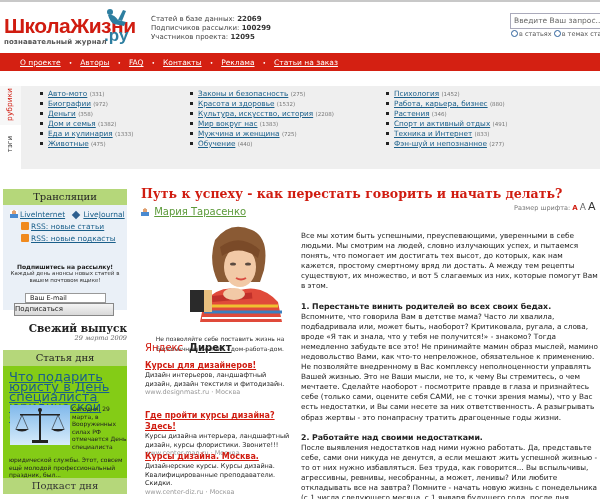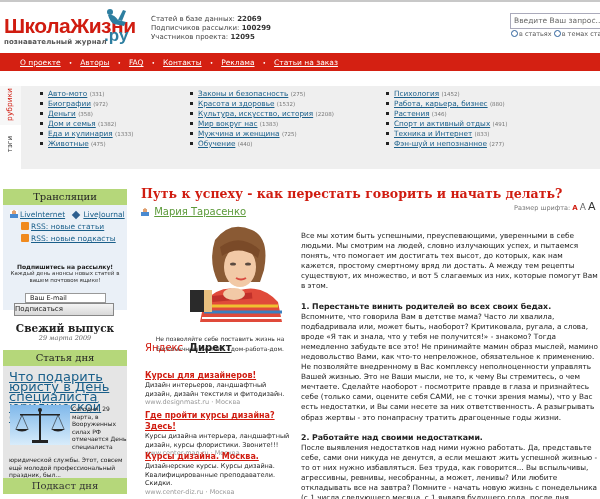--- a/index.html
+++ b/index.html
@@ -34,24 +34,24 @@
 .trans .row{position:absolute;font-size:7.5px;white-space:nowrap}
 .ico{display:inline-block;width:8px;height:8px;vertical-align:-1px;margin-right:2px}
 .rss{background:#f08a1e;border-radius:1px}
 .person{background:radial-gradient(circle at 50% 30%,#e0a070 28%,transparent 30%),linear-gradient(#fff 55%,#4a8ad0 55%)}
 .lj{background:#2e5f8f;transform:rotate(45deg);width:6px;height:6px}
 .sub-title{position:absolute;left:0;top:58px;width:124px;text-align:center;font-size:6px;font-weight:bold;color:#222}
 .sub-desc{position:absolute;left:0;top:65px;width:124px;text-align:center;font-size:5.5px;color:#333;line-height:7px}
 .email{position:absolute;left:22px;top:88px;width:81px;height:10px;border:1px solid #999;background:#fff;font-size:6.5px;color:#222;padding-left:4px;line-height:8px}
 .chooser{position:absolute;left:22px;top:99px;font-size:6px;white-space:nowrap}
 .subscribe{position:absolute;left:14px;top:303px;width:100px;height:13px;border:1px solid #888;background:linear-gradient(#f4f4f4,#d8d8d8);font-size:7px;text-align:left;line-height:11px;color:#222}
-.fresh{position:absolute;left:3px;top:322px;width:124px;text-align:center}
+.fresh{position:absolute;left:3px;top:322px;width:124px;text-align:right}
 .fresh h3{font-family:"DejaVu Serif","Liberation Serif",serif;font-size:10.5px;font-weight:bold;color:#222}
 .fresh .date{font-family:"DejaVu Serif","Liberation Serif",serif;font-style:italic;font-size:6.5px;color:#666;margin-top:0px}
-.daybox{position:absolute;left:3px;top:350px;width:124px;height:133px;background:#e5e5e5}
+.daybox{position:absolute;left:3px;top:350px;width:124px;height:133px;background:#84cc16}
 .daybox .panel-head{font-weight:normal}
 .daylink{position:absolute;left:6px;top:22px;width:116px;font-size:13px;line-height:10px}
 .dayimg{position:absolute;left:7px;top:55px;width:60px;height:40px;background:linear-gradient(#7fb8ea,#d8ecfb)}
 .scales{position:absolute;left:0;top:0;width:60px;height:40px}
 .daytext{position:absolute;left:69px;top:55px;width:55px;font-size:6px;line-height:7.5px;color:#222}
 .daytext2{position:absolute;left:6px;top:106px;width:118px;font-size:6px;line-height:7.5px;color:#222}
 .podcast{position:absolute;left:3px;top:478px;width:124px;height:16px;background:#b5d77a;text-align:center;font-family:"DejaVu Serif","Liberation Serif",serif;font-size:10px;line-height:16px;color:#333}
 .title{position:absolute;left:141px;top:186px;font-family:"DejaVu Serif","Liberation Serif",serif;font-size:12.5px;color:#d01c10;white-space:nowrap}
 .author{position:absolute;left:141px;top:206px;font-size:10px;white-space:nowrap}
 .author a{color:#5c9a3a}
@@ -218,21 +218,21 @@
   <rect x="22" y="74" width="40" height="6" fill="#c0302a" transform="rotate(-5 22 74)"></rect>
   <ellipse cx="44" cy="72" rx="11" ry="6" fill="#f2c9a6"></ellipse>
 </svg>
 
 <div class="caption">Не позволяйте себе поставить жизнь на бесконечный счетчик - дом-работа-дом.</div>
 
 <div class="yandex">
   <span class="y">Яндекс</span><a>Директ</a>
 </div>
 
-<div class="ad" style="top:370px">
+<div class="ad" style="top:360px">
   <a class="h">Курсы для дизайнеров!</a>
   <div>Дизайн интерьеров, ландшафтный дизайн, дизайн текстиля и фитодизайн.</div>
   <div class="url"><span>www.designmast.ru</span> · <span>Москва</span></div>
 </div>
 <div class="ad" style="top:410px">
   <a class="h">Где пройти курсы дизайна? Здесь!</a>
   <div>Курсы дизайна интерьера, ландшафтный дизайн, курсы флористики. Звоните!!!</div>
   <div class="url"><span>www.center-man.ru</span> · <span>Москва</span></div>
 </div>
 <div class="ad" style="top:451px">

